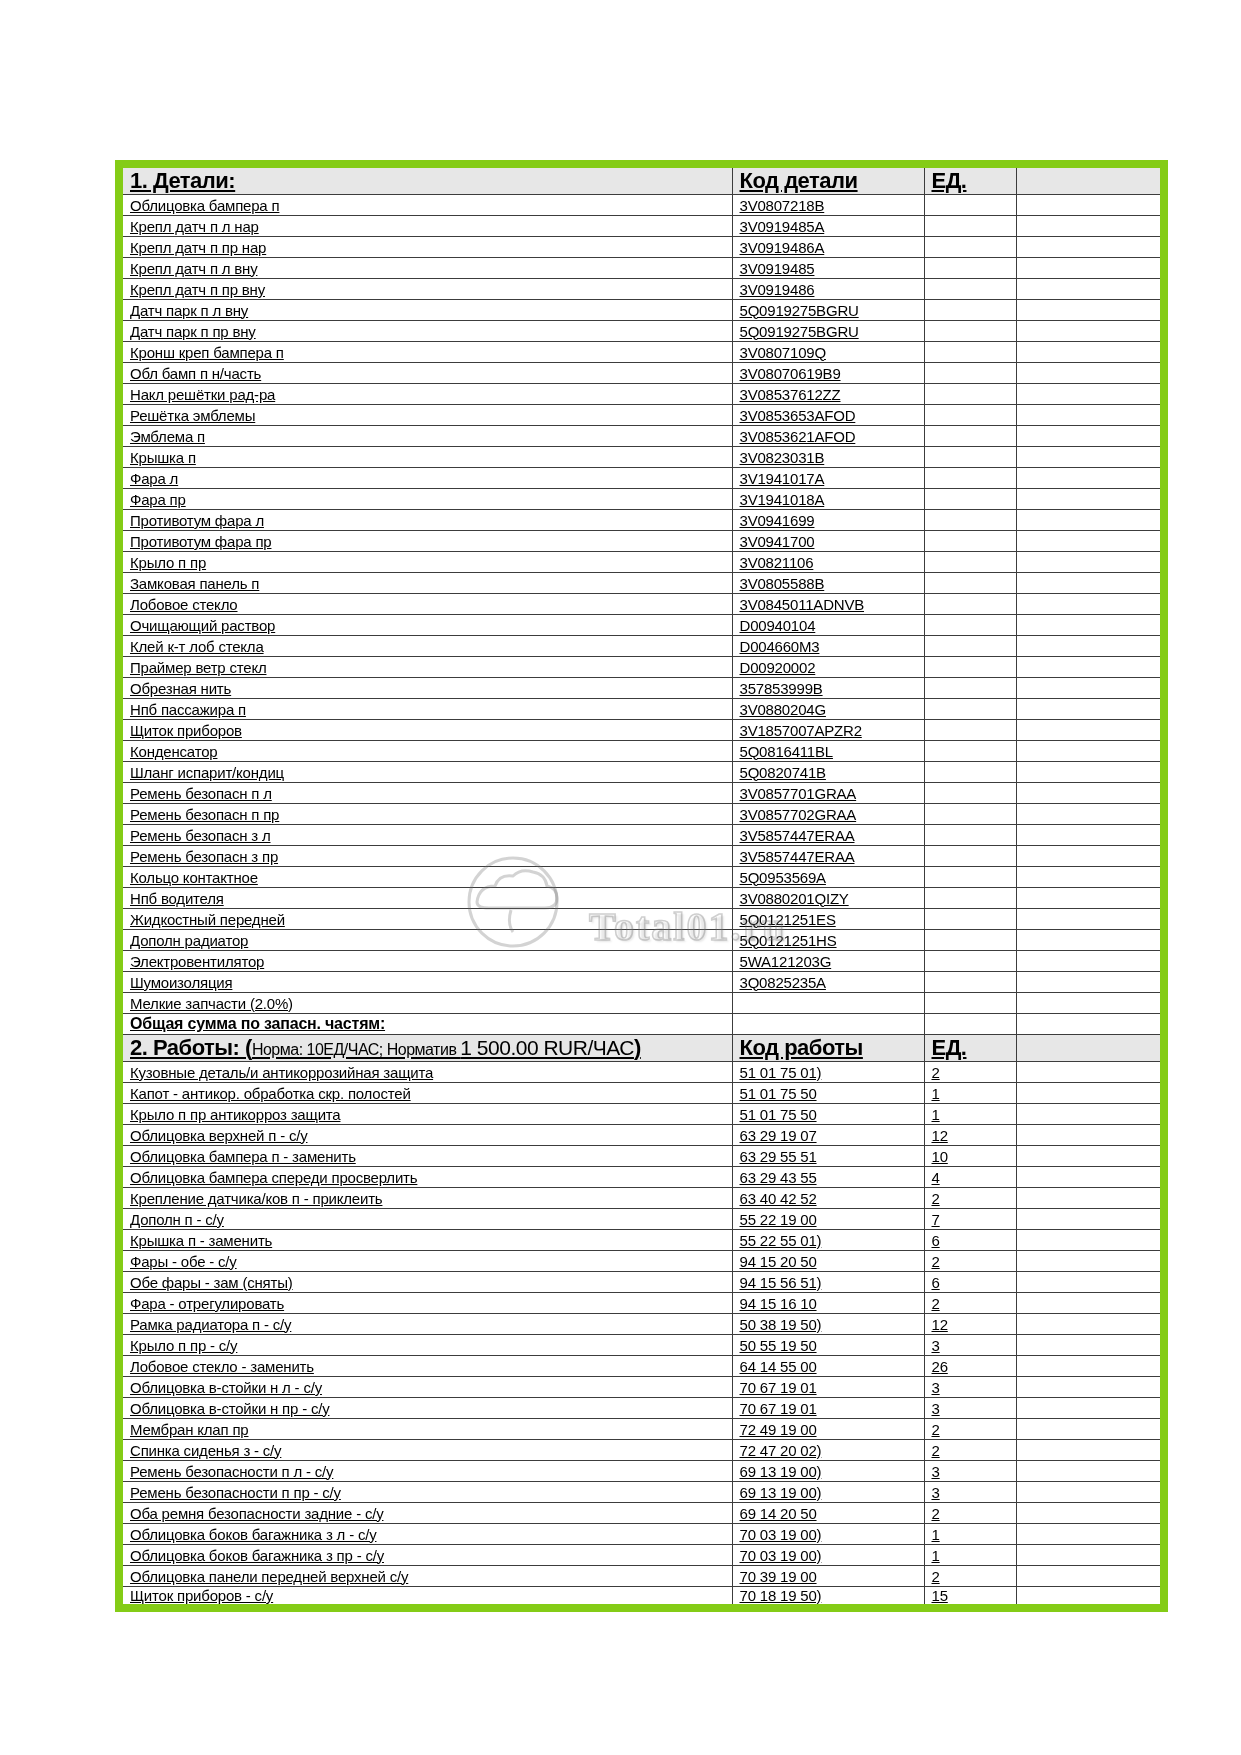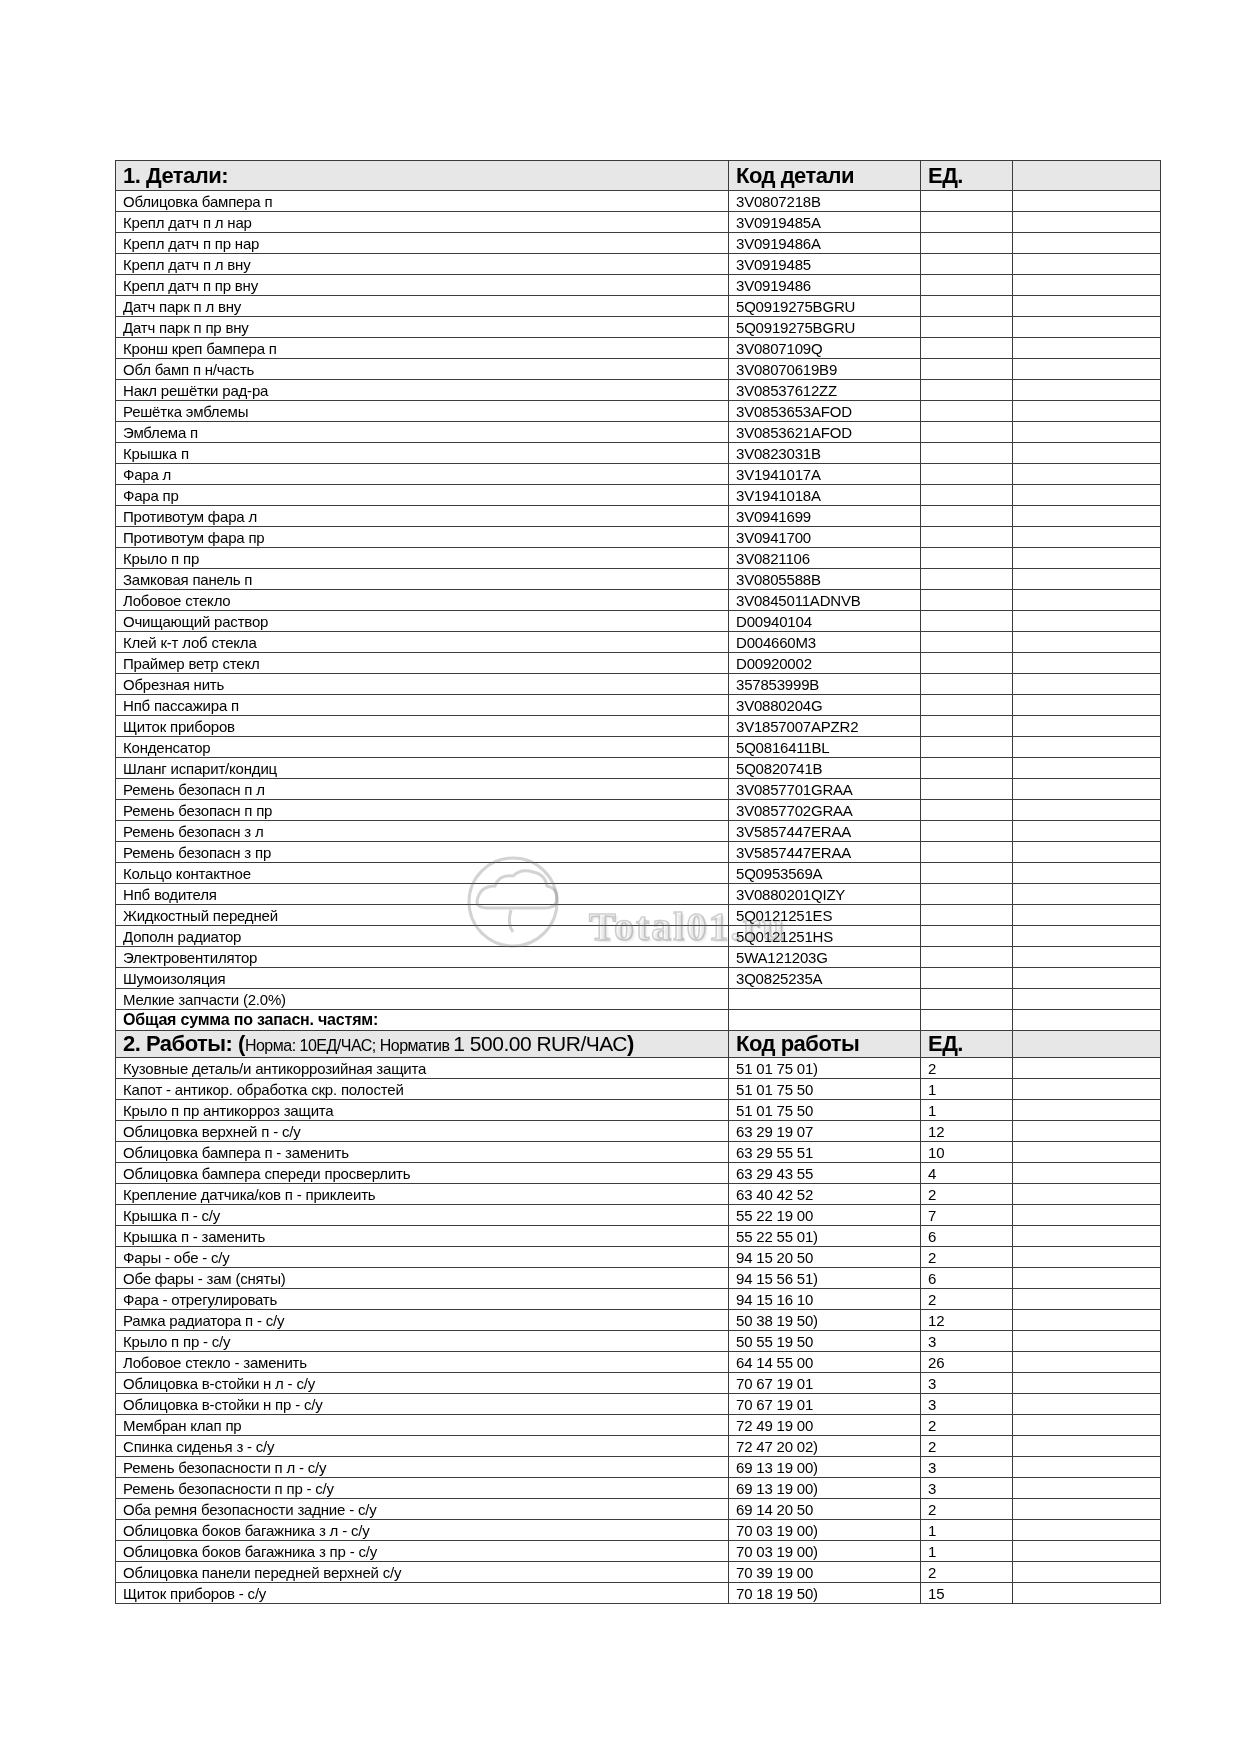--- a/index.html
+++ b/index.html
@@ -23,21 +23,21 @@
   .doc-table td,.doc-table th{
     border:1px solid #3c3c3c;
     padding:0 4px 0 7px;
     font-size:15px;
     letter-spacing:-0.2px;
     text-align:left;
     white-space:nowrap;
     overflow:hidden;
     vertical-align:middle;
   }
-  .doc-table{border:1px solid #84cc16;}
+  .doc-table{border:8px solid #84cc16;text-decoration:underline;}
   .doc-table tr.data-row{height:21px;}
   .doc-table tr.head-row{height:30px;background:#e7e7e7;}
   .doc-table tr.head-row th{
     font-size:22px;font-weight:bold;letter-spacing:-0.5px;
   }
   .doc-table tr.head-row2{height:24px;background:#e7e7e7;}
   .doc-table tr.head-row2 th{
     font-size:22px;font-weight:bold;letter-spacing:-0.5px;
   }
   .head-mid{font-size:16px;font-weight:normal;}
@@ -417,21 +417,21 @@
   </tr>
 
   <tr class="data-row">
     <td>Крепление датчика/ков п - приклеить</td>
     <td>63 40 42 52</td>
     <td>2</td>
     <td></td>
   </tr>
 
   <tr class="data-row">
-    <td>Крышка п - с/у</td>
+    <td>Дополн п - с/у</td>
     <td>55 22 19 00</td>
     <td>7</td>
     <td></td>
   </tr>
 
   <tr class="data-row">
     <td>Крышка п - заменить</td>
     <td>55 22 55 01)</td>
     <td>6</td>
     <td></td>

